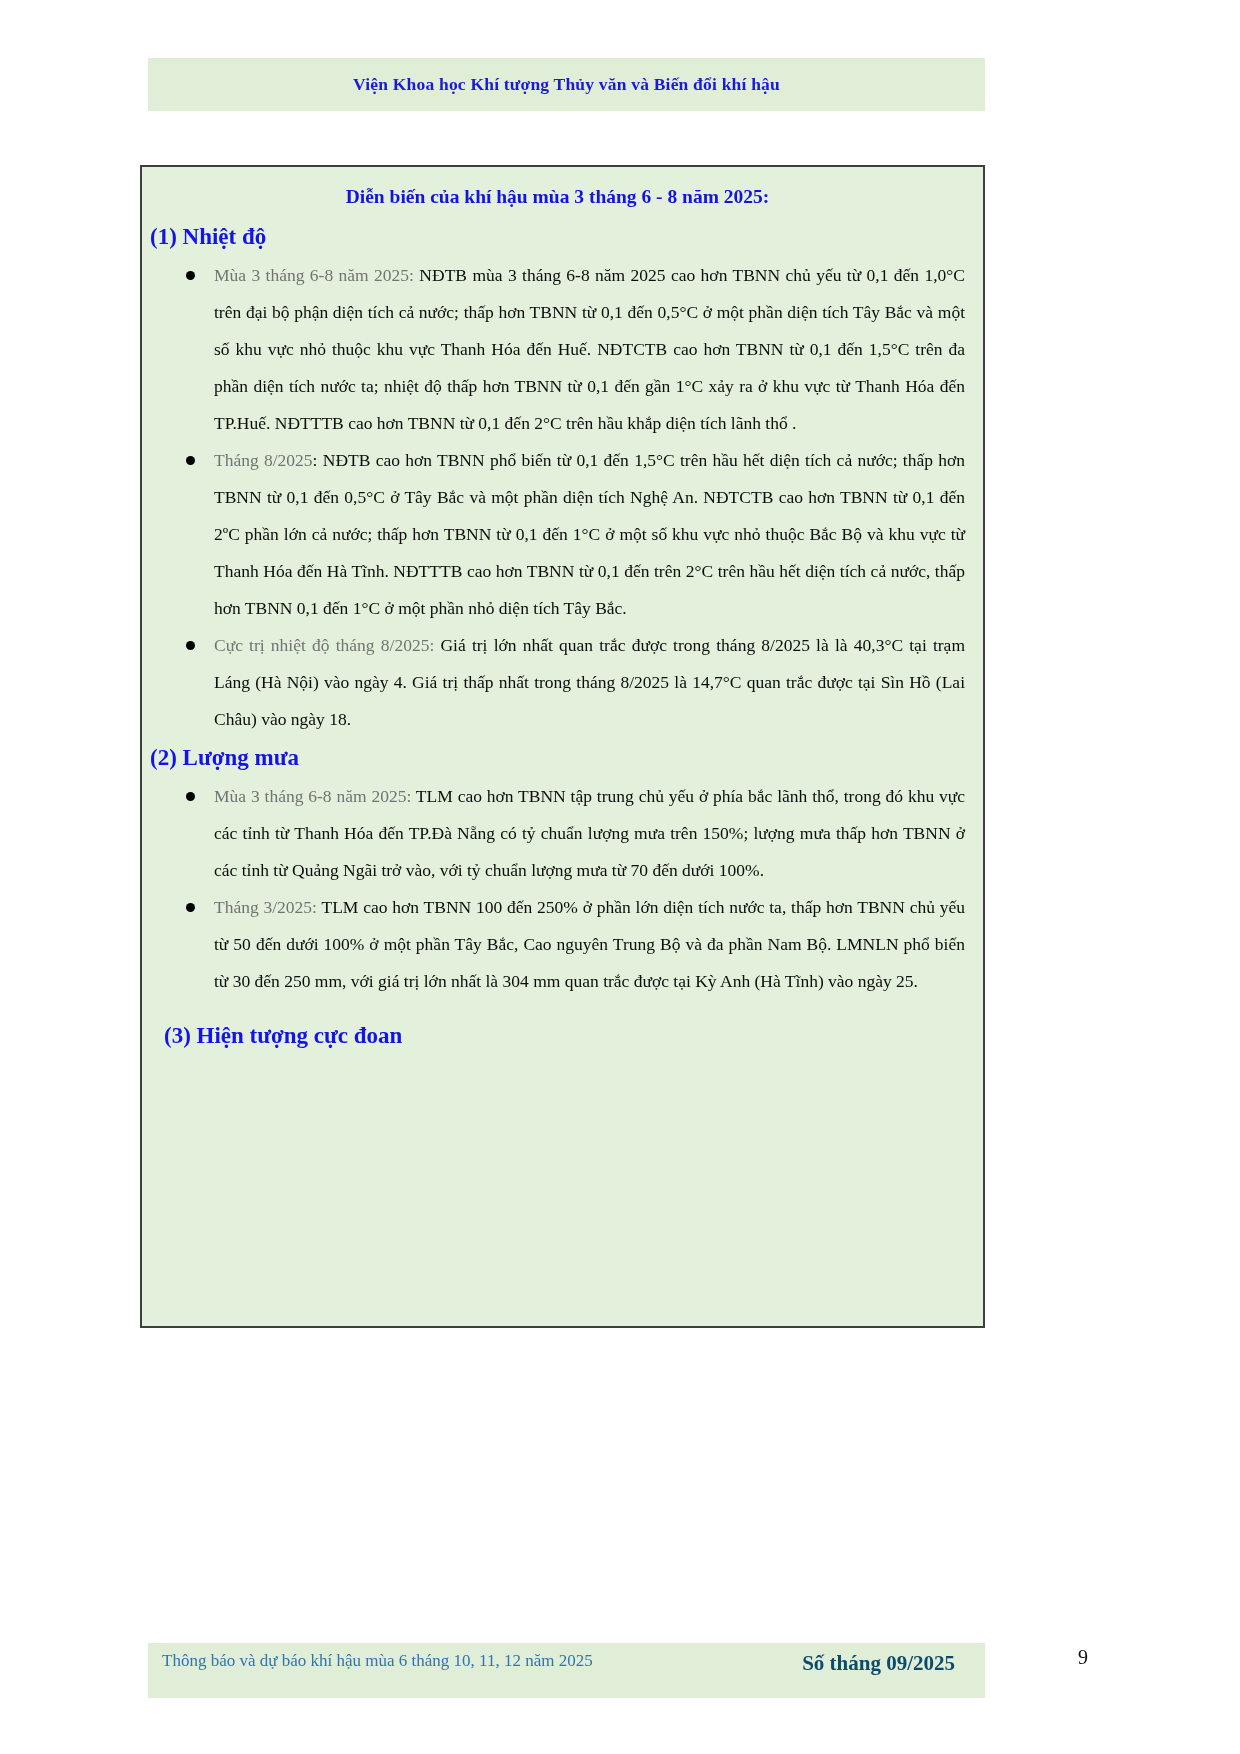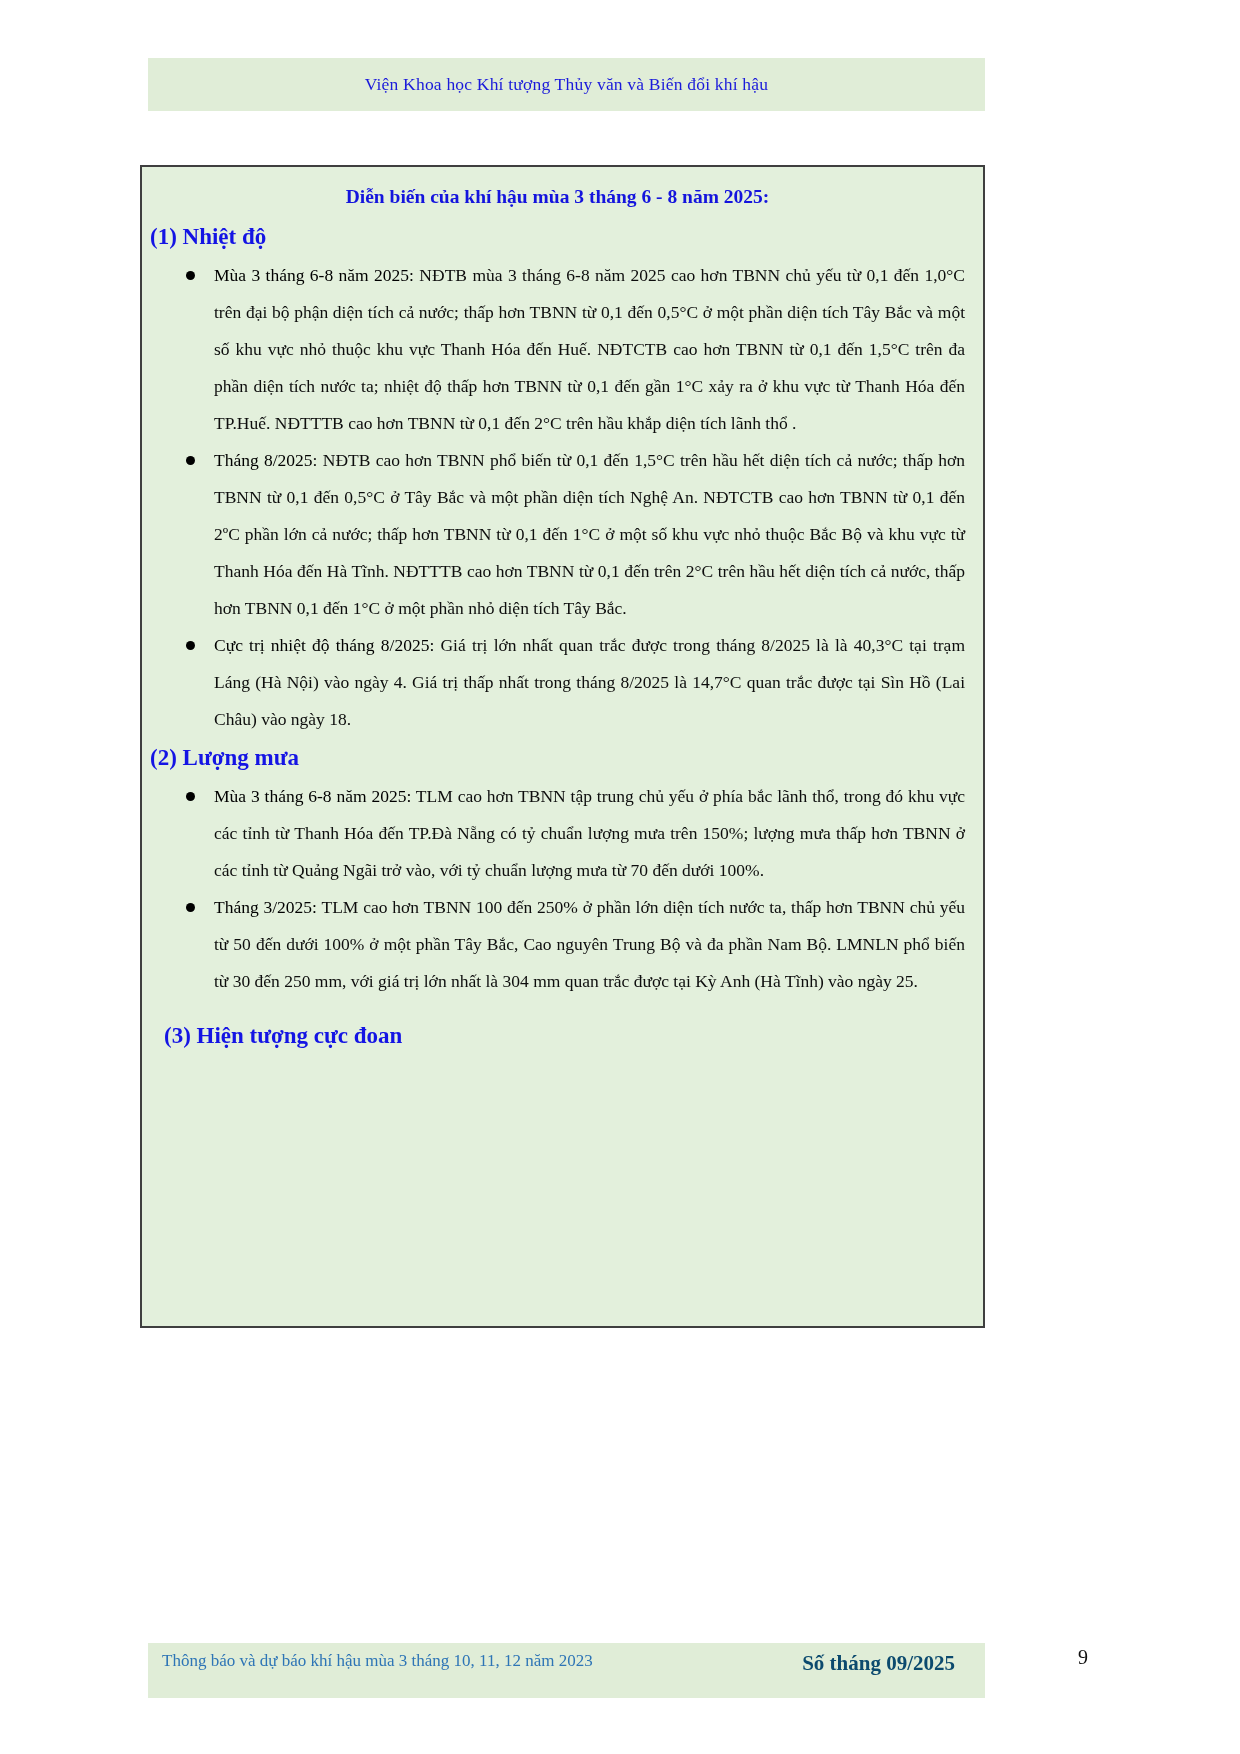--- a/index.html
+++ b/index.html
@@ -14,21 +14,21 @@
     position: absolute;
     left: 148px; width: 837px;
     background: #e0edd7;
     box-sizing: border-box;
   }
   .header-bar {
     top: 58px; height: 53px;
     display: flex; align-items: center; justify-content: center;
   }
   .header-title {
-    color: #1a1ada; font-weight: normal; font-size: 17.5px;
+    color: #1a1ada; font-weight: bold; font-size: 17.5px;
     letter-spacing: 0.2px;
   }
   .report-box {
     position: absolute;
     left: 140px; top: 165px; width: 845px; height: 1163px;
     background: #e3f0dc;
     border: 2px solid #3f3f3f;
     box-sizing: border-box;
     padding: 10px 18px 0 8px;
   }
@@ -49,21 +49,21 @@
     content: "";
     position: absolute; left: 2px; top: 14px;
     width: 9px; height: 9px; background: #000; border-radius: 50%;
   }
   .btext {
     flex: 1;
     text-align: justify;
     font-size: 17.5px;
     line-height: 37px;
   }
-  .lead { color: #000000; }
+  .lead { color: #737373; }
   .footer-bar {
     top: 1643px; height: 55px;
     display: flex; justify-content: space-between; align-items: flex-start;
     padding: 8px 30px 0 14px;
   }
   .footer-left  { color: #2e75b6; font-size: 17px; }
   .footer-right { color: #0c4a6e; font-size: 21px; font-weight: bold; }
   .page-number {
     position: absolute; left: 1078px; top: 1646px;
     font-size: 20px; color: #111;
@@ -108,17 +108,17 @@
     <span class="dot"></span>
     <div class="btext"><span class="lead">Tháng 3/2025:</span><span> TLM cao hơn TBNN 100 đến 250% ở phần lớn diện tích nước ta, thấp hơn TBNN chủ yếu từ 50 đến dưới 100% ở một phần Tây Bắc, Cao nguyên Trung Bộ và đa phần Nam Bộ. LMNLN phổ biến từ 30 đến 250 mm, với giá trị lớn nhất là 304 mm quan trắc được tại Kỳ Anh (Hà Tĩnh) vào ngày 25.</span></div>
   </div>
 
   <div class="section-heading indent gap-before">(3) Hiện tượng cực đoan</div>
 
 
 </div>
 
 <div class="bar footer-bar">
-  <span class="footer-left">Thông báo và dự báo khí hậu mùa 3 tháng 10, 11, 12 năm 2023</span>
+  <span class="footer-left">Thông báo và dự báo khí hậu mùa 6 tháng 10, 11, 12 năm 2025</span>
   <span class="footer-right">Số tháng 09/2025</span>
 </div>
 
 <div class="page-number">9</div>
 
 </body></html>

